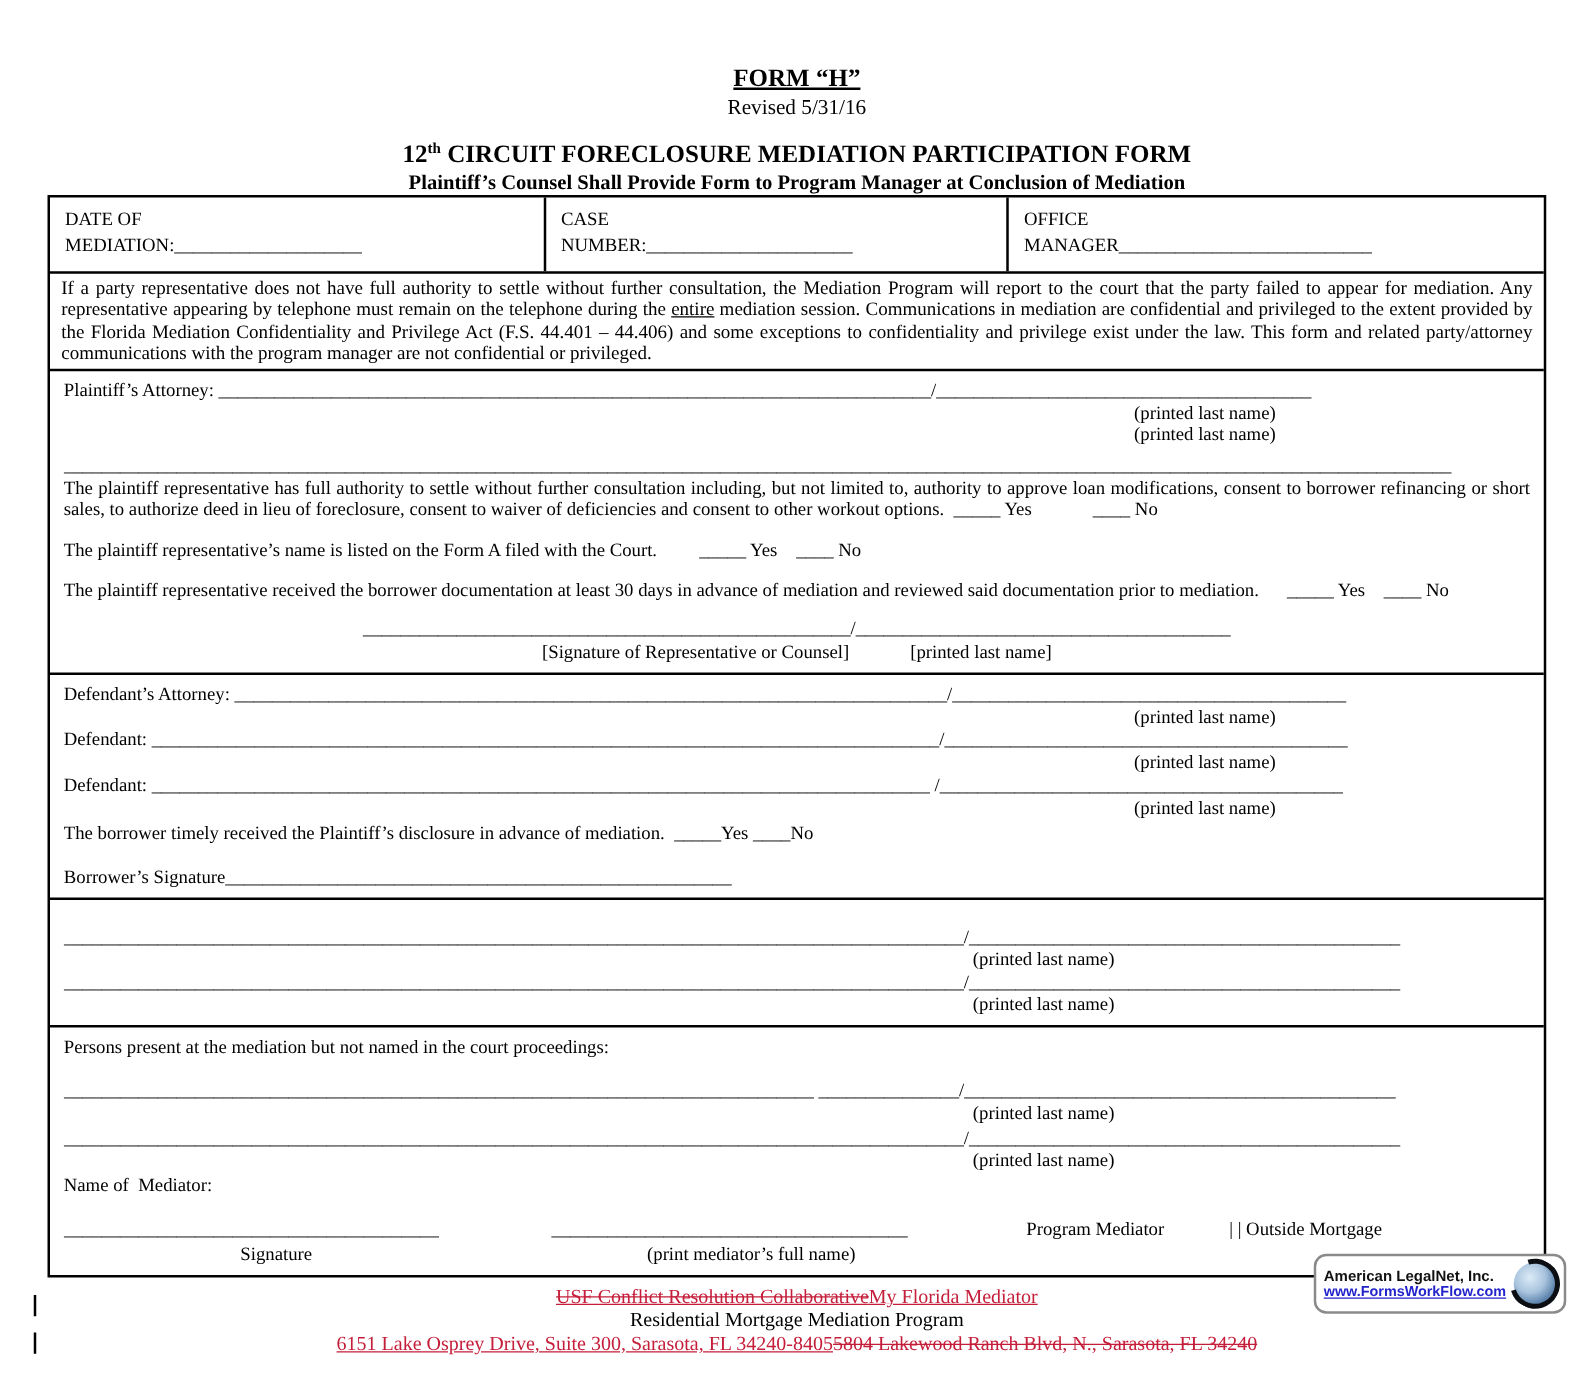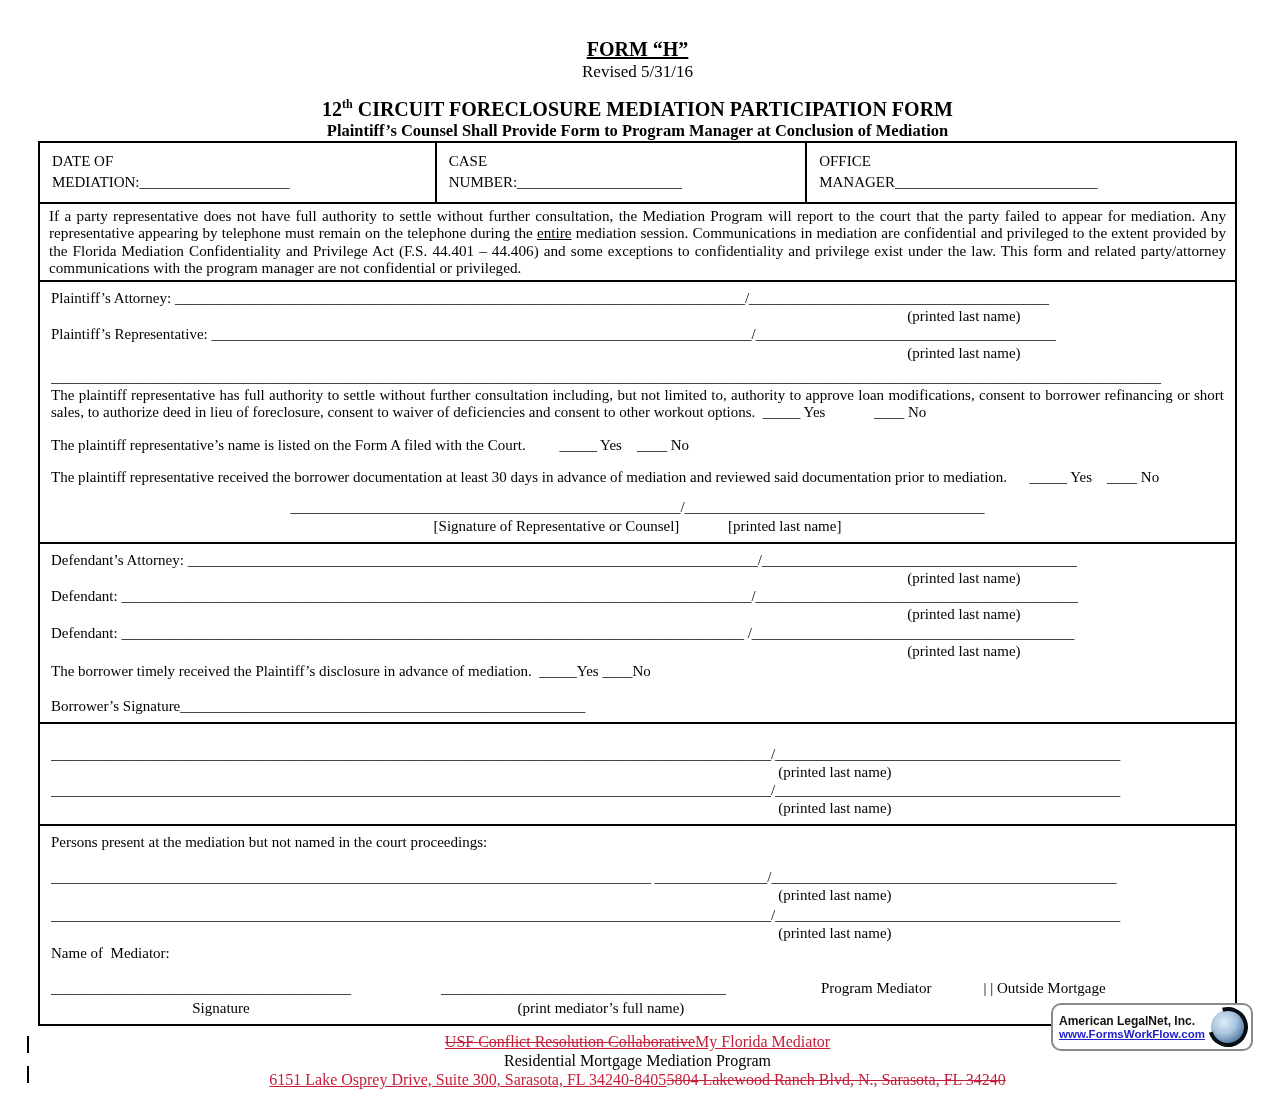--- a/index.html
+++ b/index.html
@@ -6,21 +6,21 @@
   html, body { background: #fff; }
   .page {
     position: relative;
     width: 1275px; height: 1100px;
     background: #fff;
     font-family: "Liberation Serif", "DejaVu Serif", serif;
     color: #000;
     overflow: hidden;
   }
   
-  .header { text-align: center; padding-top: 38px; }
+  .header { text-align: center; padding-top: 52px; }
   .form-label { font-size: 20px; font-weight: bold; text-decoration: underline; }
   .revised { font-size: 17px; margin-top: 1px; }
   .doc-title { font-size: 20px; font-weight: bold; margin-top: 16px; line-height: 1.05; }
   .doc-title sup { font-size: 12px; }
   .doc-subtitle { font-size: 16.5px; font-weight: bold; margin-top: 1px; }
   
   .form-table { margin: 0 38px; border: 2px solid #000; width: 1199px; font-size: 15px; }
   .row { border-bottom: 2px solid #000; }
   .row:last-child { border-bottom: none; }
   .info-row { display: flex; }
@@ -94,21 +94,20 @@
 MANAGER___________________________</div>
     </div>
 
     <div class="row">
       <div class="notice"><span>If a party representative does not have full authority to settle without further consultation, the Mediation Program will report to the court that the party failed to appear for mediation.  Any representative appearing by telephone must remain on the telephone during the </span><span class="u">entire</span><span> mediation session. Communications in mediation are confidential and privileged to the extent provided by the Florida Mediation Confidentiality and Privilege Act (F.S. 44.401 – 44.406) and some exceptions to confidentiality and privilege exist under the law.  This form and related party/attorney communications with the program manager are not confidential or privileged.</span></div>
     </div>
 
     <div class="row sec">
       <div class="line">Plaintiff’s Attorney: ____________________________________________________________________________/________________________________________</div>
       <div class="pln-a">(printed last name)</div>
-      <div class="line">Plaintiff’s Representative: ________________________________________________________________________/________________________________________</div>
       <div class="pln-a">(printed last name)</div>
       <div class="line mt6">____________________________________________________________________________________________________________________________________________________</div>
       <div class="just tight">The plaintiff representative has full authority to settle without further consultation including, but not limited to, authority to approve loan modifications, consent to borrower refinancing or short sales, to authorize deed in lieu of foreclosure, consent to waiver of deficiencies and consent to other workout options. &nbsp;_____ Yes &nbsp;&nbsp;&nbsp;&nbsp;&nbsp;&nbsp;&nbsp;&nbsp;&nbsp;&nbsp;&nbsp; ____ No</div>
       <div class="mt14">The plaintiff representative’s name is listed on the Form A filed with the Court. &nbsp;&nbsp;&nbsp;&nbsp;&nbsp;&nbsp;&nbsp; _____ Yes &nbsp;&nbsp; ____ No</div>
       <div class="just tight mt14">The plaintiff representative received the borrower documentation at least 30 days in advance of mediation and reviewed said documentation prior to mediation. &nbsp;&nbsp;&nbsp;&nbsp; _____ Yes &nbsp;&nbsp; ____ No</div>
       <div class="center mt12">____________________________________________________/________________________________________</div>
       <div class="center">[Signature of Representative or Counsel] &nbsp;&nbsp;&nbsp;&nbsp;&nbsp;&nbsp;&nbsp;&nbsp;&nbsp;&nbsp;&nbsp; [printed last name]</div>
     </div>
 
     <div class="row sec">

